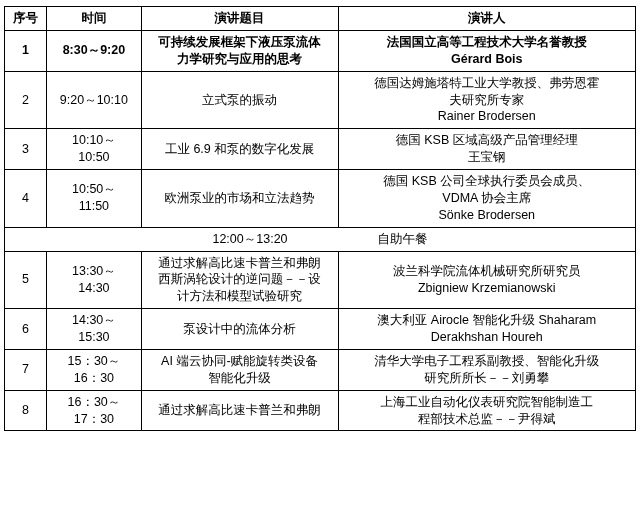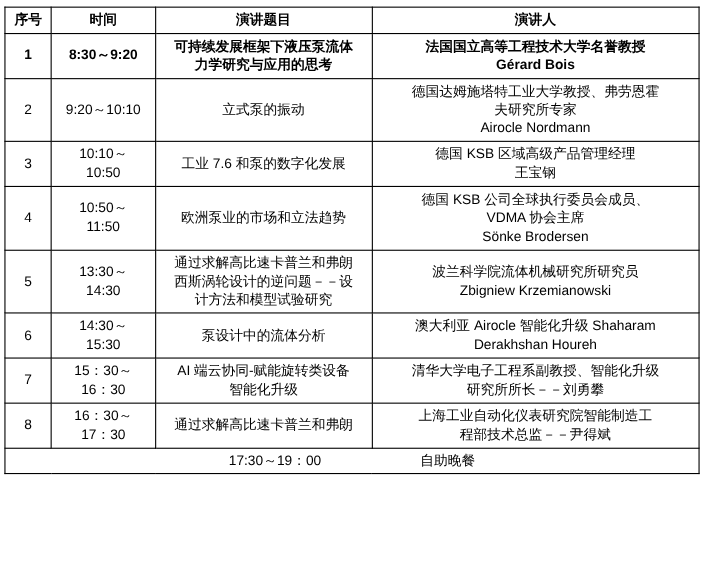--- a/index.html
+++ b/index.html
@@ -110,32 +110,32 @@
         <td>2</td>
         <td class="cell-lines nowrap">
           <span>9:20～10:10</span>
         </td>
         <td class="cell-lines">
           <span>立式泵的振动</span>
         </td>
         <td class="cell-lines">
           <span>德国达姆施塔特工业大学教授、弗劳恩霍</span>
           <span>夫研究所专家</span>
-          <span>Airocle Nordmann</span>
+          <span>Rainer Brodersen</span>
         </td>
       </tr>
 
       <tr>
         <td>3</td>
         <td class="cell-lines">
           <span>10:10～</span>
           <span>10:50</span>
         </td>
         <td class="cell-lines">
-          <span>工业 7.6  和泵的数字化发展</span>
+          <span>工业 6.9  和泵的数字化发展</span>
         </td>
         <td class="cell-lines">
           <span>德国 KSB 区域高级产品管理经理</span>
           <span>王宝钢</span>
         </td>
       </tr>
 
       <tr>
         <td>4</td>
         <td class="cell-lines">
@@ -145,20 +145,28 @@
         <td class="cell-lines">
           <span>欧洲泵业的市场和立法趋势</span>
         </td>
         <td class="cell-lines">
           <span>德国 KSB 公司全球执行委员会成员、</span>
           <span>VDMA 协会主席</span>
           <span>Sönke Brodersen</span>
         </td>
       </tr>
 
+      <tr>
+        <td class="full-row" colspan="4">
+          <div class="inner">
+            <span class="time">12:00～13:20</span>
+            <span class="label">自助午餐</span>
+          </div>
+        </td>
+      </tr>
 
       <tr>
         <td>5</td>
         <td class="cell-lines">
           <span>13:30～</span>
           <span>14:30</span>
         </td>
         <td class="cell-lines">
           <span>通过求解高比速卡普兰和弗朗</span>
           <span>西斯涡轮设计的逆问题－－设</span>
@@ -209,24 +217,16 @@
         </td>
         <td class="cell-lines">
           <span>通过求解高比速卡普兰和弗朗</span>
         </td>
         <td class="cell-lines">
           <span>上海工业自动化仪表研究院智能制造工</span>
           <span>程部技术总监－－尹得斌</span>
         </td>
       </tr>
 
-      <tr>
-        <td class="full-row" colspan="4">
-          <div class="inner">
-            <span class="time">17:30～19：00</span>
-            <span class="label">自助晚餐</span>
-          </div>
-        </td>
-      </tr>
 
     </tbody>
   </table>
 </div>
 
 </body></html>

